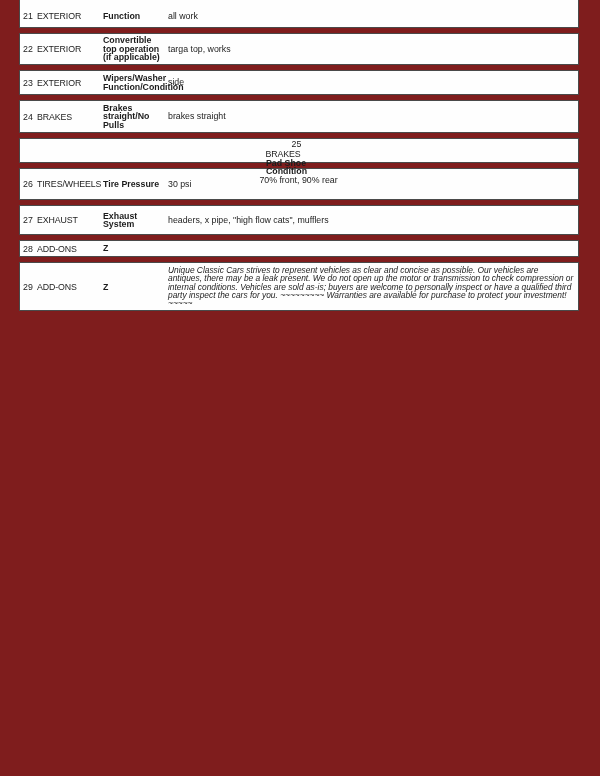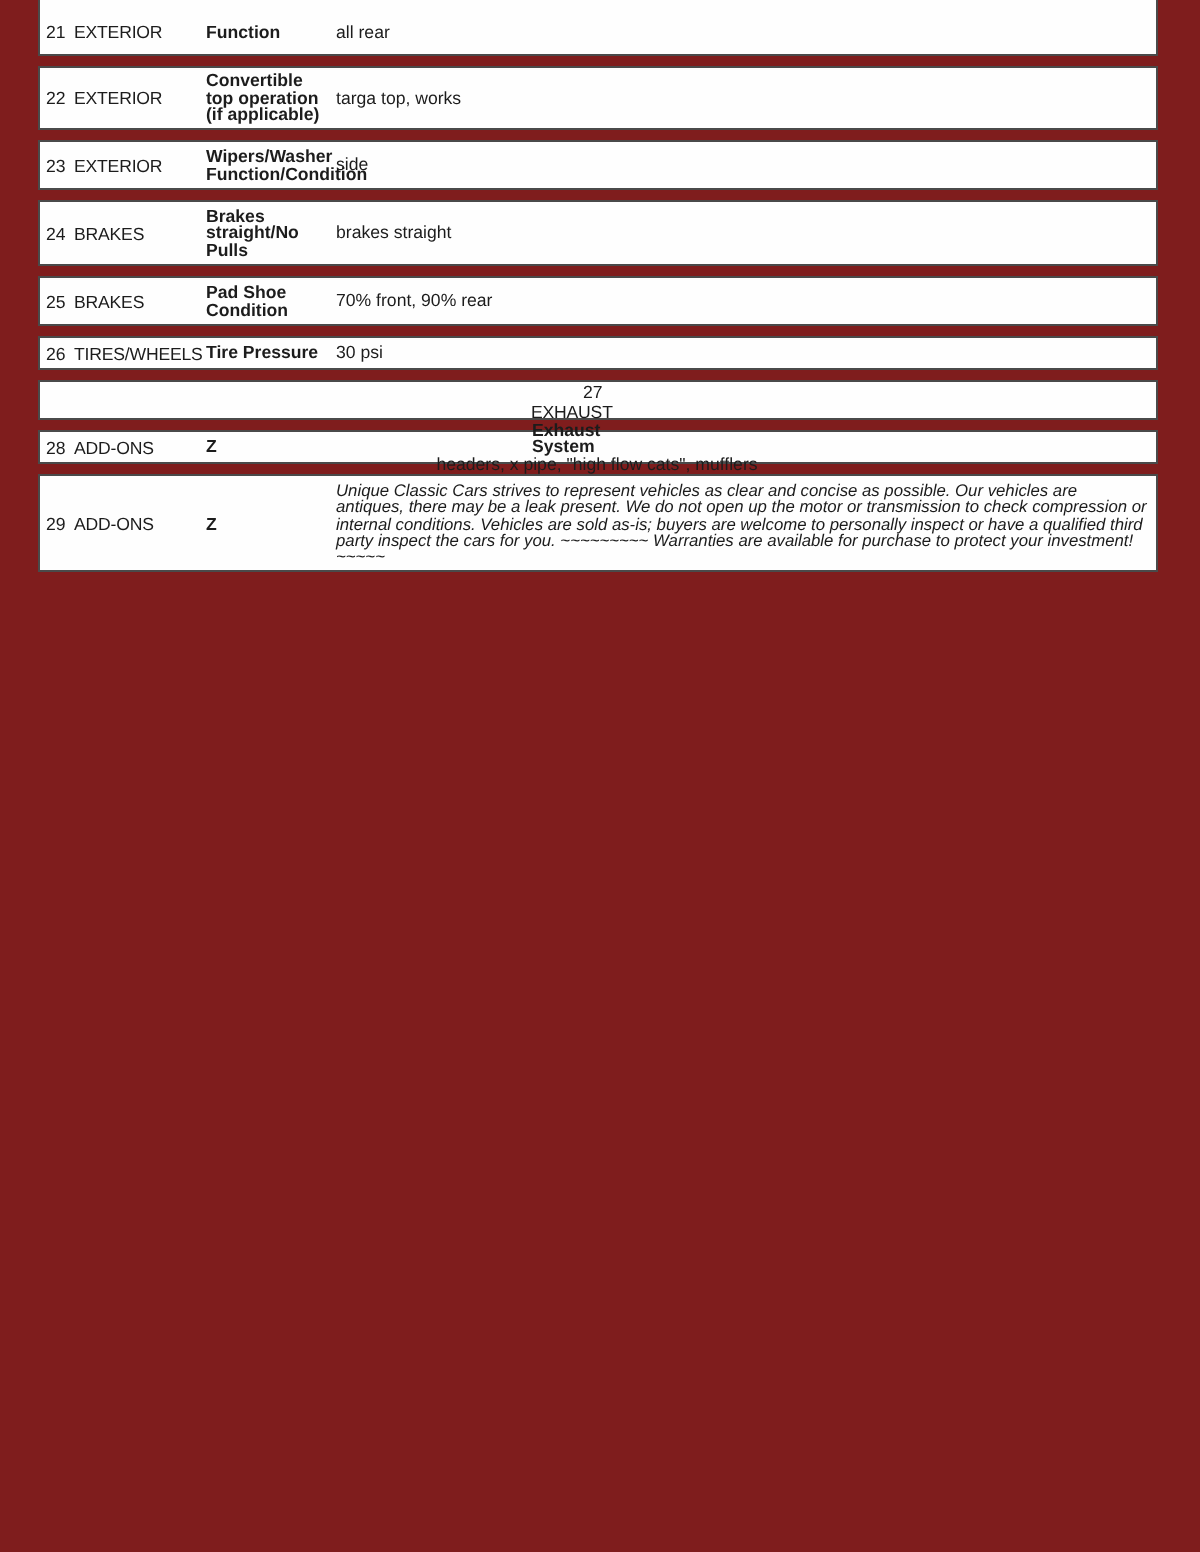--- a/index.html
+++ b/index.html
@@ -51,43 +51,43 @@
   }
   .row .val {
     flex: 1;
     line-height: 8.4px;
   }
   
   .r21 { height: 28px; border-top: none; padding-top: 5px; }
   .r22 { height: 32px; }
   .r23 { height: 25px; }
   .r24 { height: 33px; }
-  .r25 { height: 25px; }
-  .r26 { height: 17px; }
-  .r27 { height: 20px; flex-direction: column; }
+  .r25 { height: 25px; flex-direction: column; }
+  .r26 { height: 32px; }
+  .r27 { height: 30px; }
   .r28 { height: 17px; }
   .r29 { min-height: 45px; }
   .r29 .val {
     font-size: 8.4px;
     line-height: 8.3px;
     padding: 3px 0;
     font-style: italic;
   }
 </style>
 </head>
 <body>
 
 <div class="page">
   <div class="table">
 
     <div class="row r21">
       <span class="num">21</span>
       <span class="cat">EXTERIOR</span>
       <span class="item">Function</span>
-      <span class="val">all rear</span>
+      <span class="val">all work</span>
     </div>
 
     <div class="row r22">
       <span class="num">22</span>
       <span class="cat">EXTERIOR</span>
       <span class="item">Convertible
 top operation
 (if applicable)</span>
       <span class="val">targa top, works</span>
     </div>

